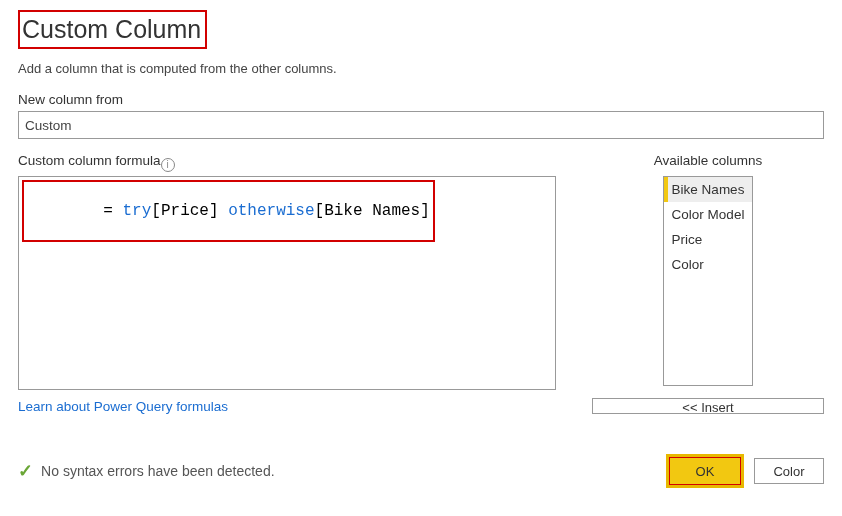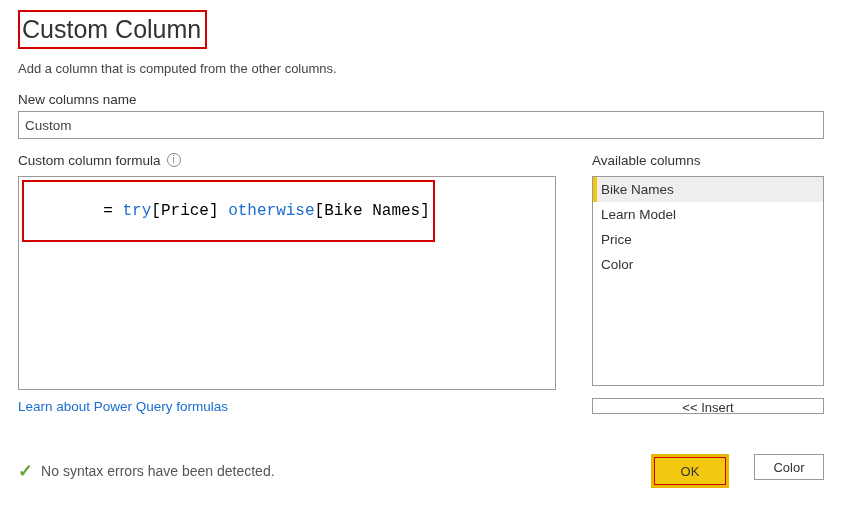--- a/index.html
+++ b/index.html
@@ -41,22 +41,22 @@
     outline: none;
     font-family: inherit;
     color: #444;
   }
   .cols {
     display: flex;
     gap: 36px;
     margin-top: 14px;
   }
   .left { flex: 1; }
-  .right { width: 232px; display:flex; flex-direction:column; }
-  .label-row { display:flex; align-items:flex-start; gap:6px; }
+  .right { width: 232px; display:flex; flex-direction:column;align-items:center; }
+  .label-row { display:flex; align-items:flex-end; gap:0; }
   .info-icon {
     width:14px; height:14px; border:1px solid #888; border-radius:50%;
     display:inline-flex; align-items:center; justify-content:center;
     font-size:10px; color:#888; line-height:1;
   }
   .formula-box {
     width: 100%;
     height: 214px;
     border: 1px solid #999;
     margin-top: 4px;
@@ -123,21 +123,22 @@
     color:#555;
     font-size:14px;
   }
   .check {
     color:#6aa636;
     font-size:18px;
     font-weight:bold;
   }
   .buttons {
     display:flex;
-    gap:25px;
+    gap:10px;
+    align-items:center;
   }
   .btn {
     min-width:70px;
     height:26px;
     border:1px solid #999;
     background:#fff;
     font-size:13px;
     color:#333;
     cursor:pointer;
   }
@@ -159,41 +160,41 @@
 <body>
 
 
 
 <div>
   <span class="title red-box">Custom Column</span>
 </div>
 
 <div class="subtitle">Add a column that is computed from the other columns.</div>
 
-<div class="label">New columns name</div>
+<div class="label">New column from</div>
 <input class="name-input" type="text" value="Custom" style="">
 
 <div class="cols">
   <div class="left">
     <div class="label-row">
       <span class="label">Custom column formula</span>
       <span class="info-icon">i</span>
     </div>
     <div class="formula-box">
       <span class="formula-line red-box">
         <span class="kw-black">= </span><span class="kw-blue">try</span><span class="kw-black">[Price] </span><span class="kw-blue">otherwise</span><span class="kw-black">[Bike Names]</span>
       </span>
     </div>
     <a class="link">Learn about Power Query formulas</a>
   </div>
   <div class="right">
     <div class="label">Available columns</div>
     <div class="avail-list">
       <div class="avail-item selected">Bike Names</div>
-      <div class="avail-item">Learn Model</div>
+      <div class="avail-item">Color Model</div>
       <div class="avail-item">Price</div>
       <div class="avail-item">Color</div>
     </div>
     <button class="insert-btn">&lt;&lt; Insert</button>
   </div>
 </div>
 
 <div class="footer">
   <div class="status">
     <span class="check">✓</span>

